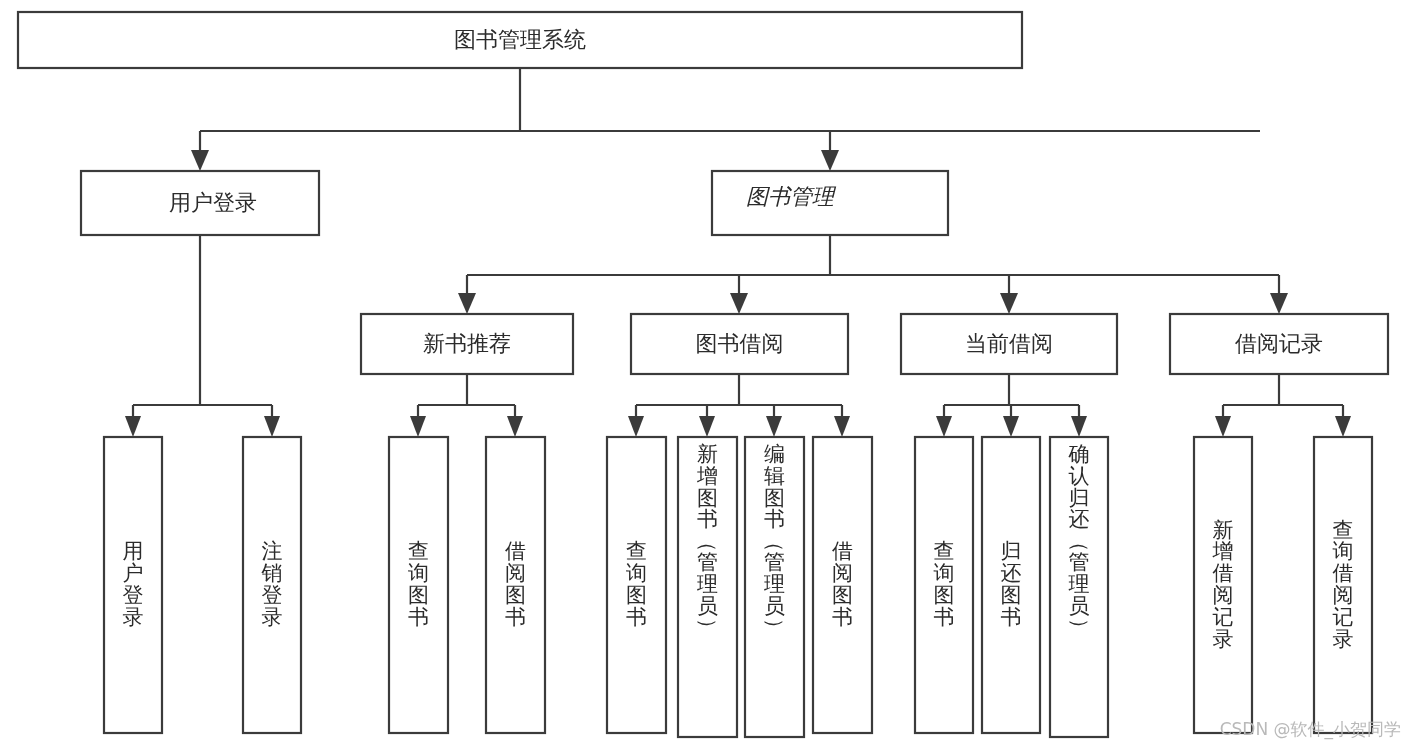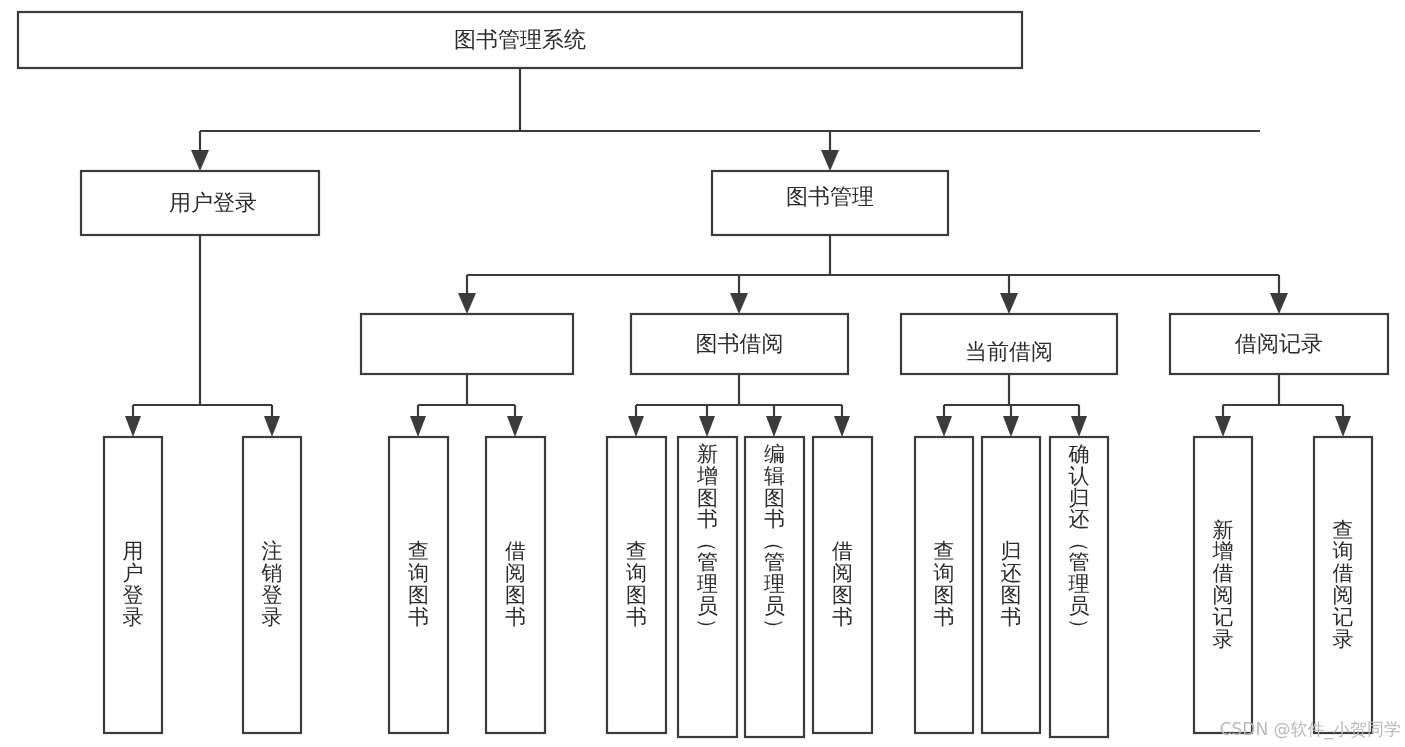--- a/index.html
+++ b/index.html
@@ -194,30 +194,33 @@
   </svg>
 
   <div class="horiz-text-wrap" style="left:18px; top:12px; width:1004px; height:56px;">
     <span>图书管理系统</span>
   </div>
 
   <div class="horiz-text-wrap" style="left:81px; top:171px; width:264px; height:64px;">
     <span>用户登录</span>
   </div>
 
-  <div class="horiz-text-wrap" style="left:712px; top:171px; width:236px; height:52px;">
+  <div class="horiz-text-wrap" style="left:672px; top:171px; width:236px; height:52px;font-style:italic;">
     <span>图书管理</span>
   </div>
 
+  <div class="horiz-text-wrap" style="left:361px; top:314px; width:212px; height:60px;">
+    <span>新书推荐</span>
+  </div>
 
   <div class="horiz-text-wrap" style="left:631px; top:314px; width:217px; height:60px;">
     <span>图书借阅</span>
   </div>
 
-  <div class="horiz-text-wrap" style="left:901px; top:322px; width:216px; height:60px;">
+  <div class="horiz-text-wrap" style="left:901px; top:314px; width:216px; height:60px;">
     <span>当前借阅</span>
   </div>
 
   <div class="horiz-text-wrap" style="left:1170px; top:314px; width:218px; height:60px;align-items:center;">
     <span>借阅记录</span>
   </div>
 
   <div class="vert-text-wrap" style="left:104px; top:437px; width:58px; height:296px;"><span>用</span><span>户</span><span>登</span><span>录</span></div>
   <div class="vert-text-wrap" style="left:243px; top:437px; width:58px; height:296px;"><span>注</span><span>销</span><span>登</span><span>录</span></div>
   <div class="vert-text-wrap" style="left:389px; top:437px; width:59px; height:296px;"><span>查</span><span>询</span><span>图</span><span>书</span></div>

